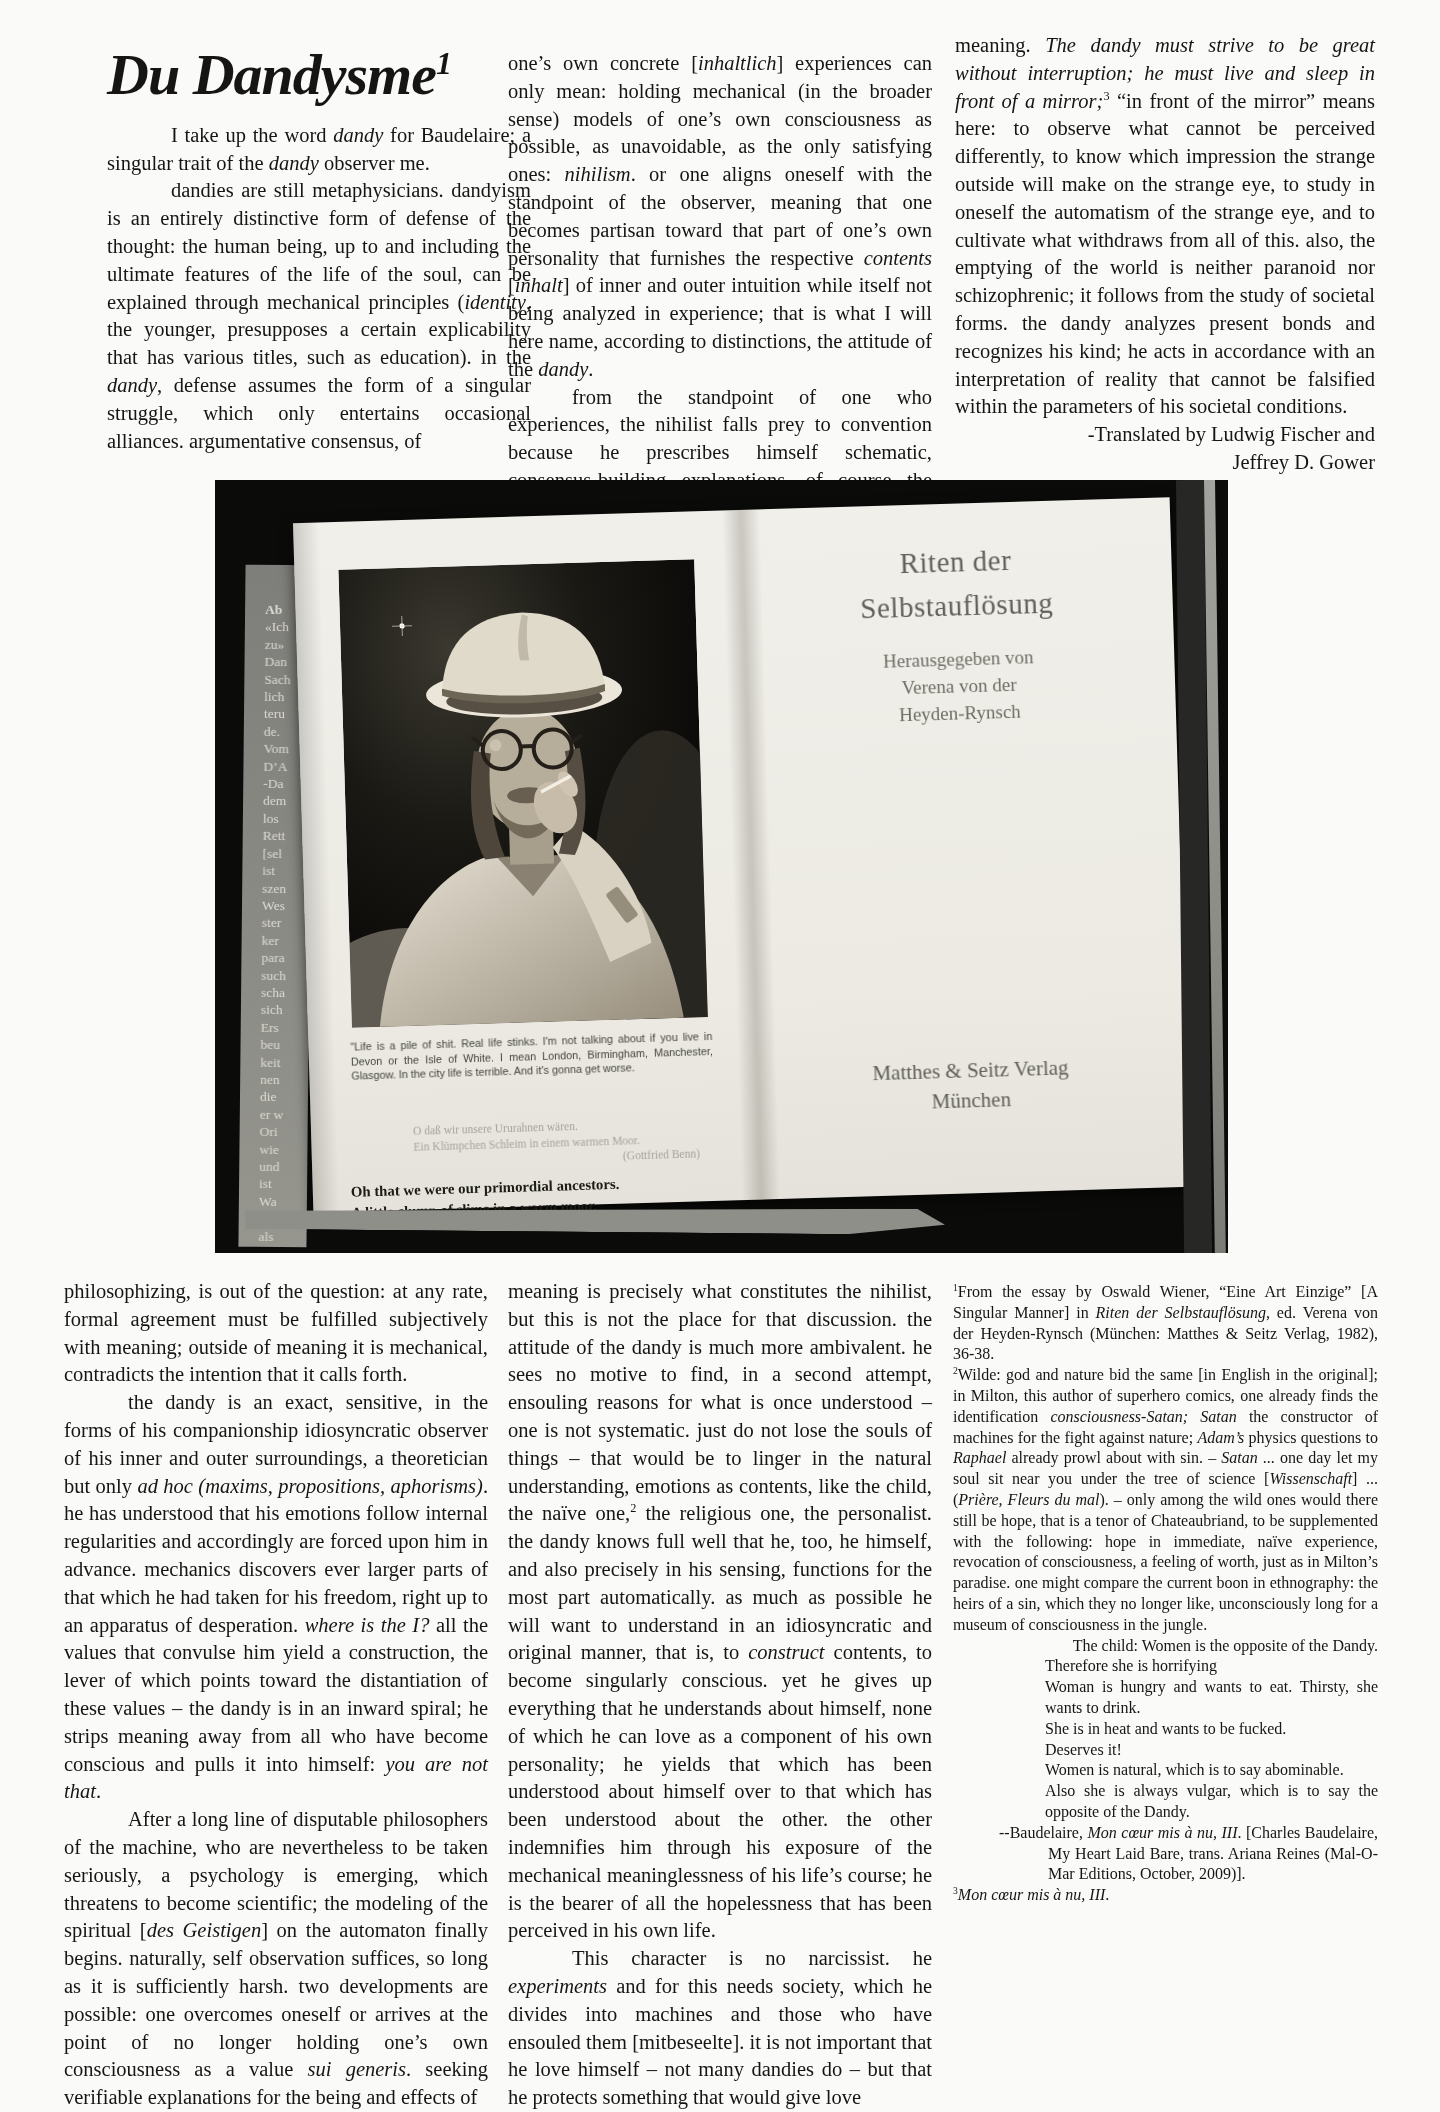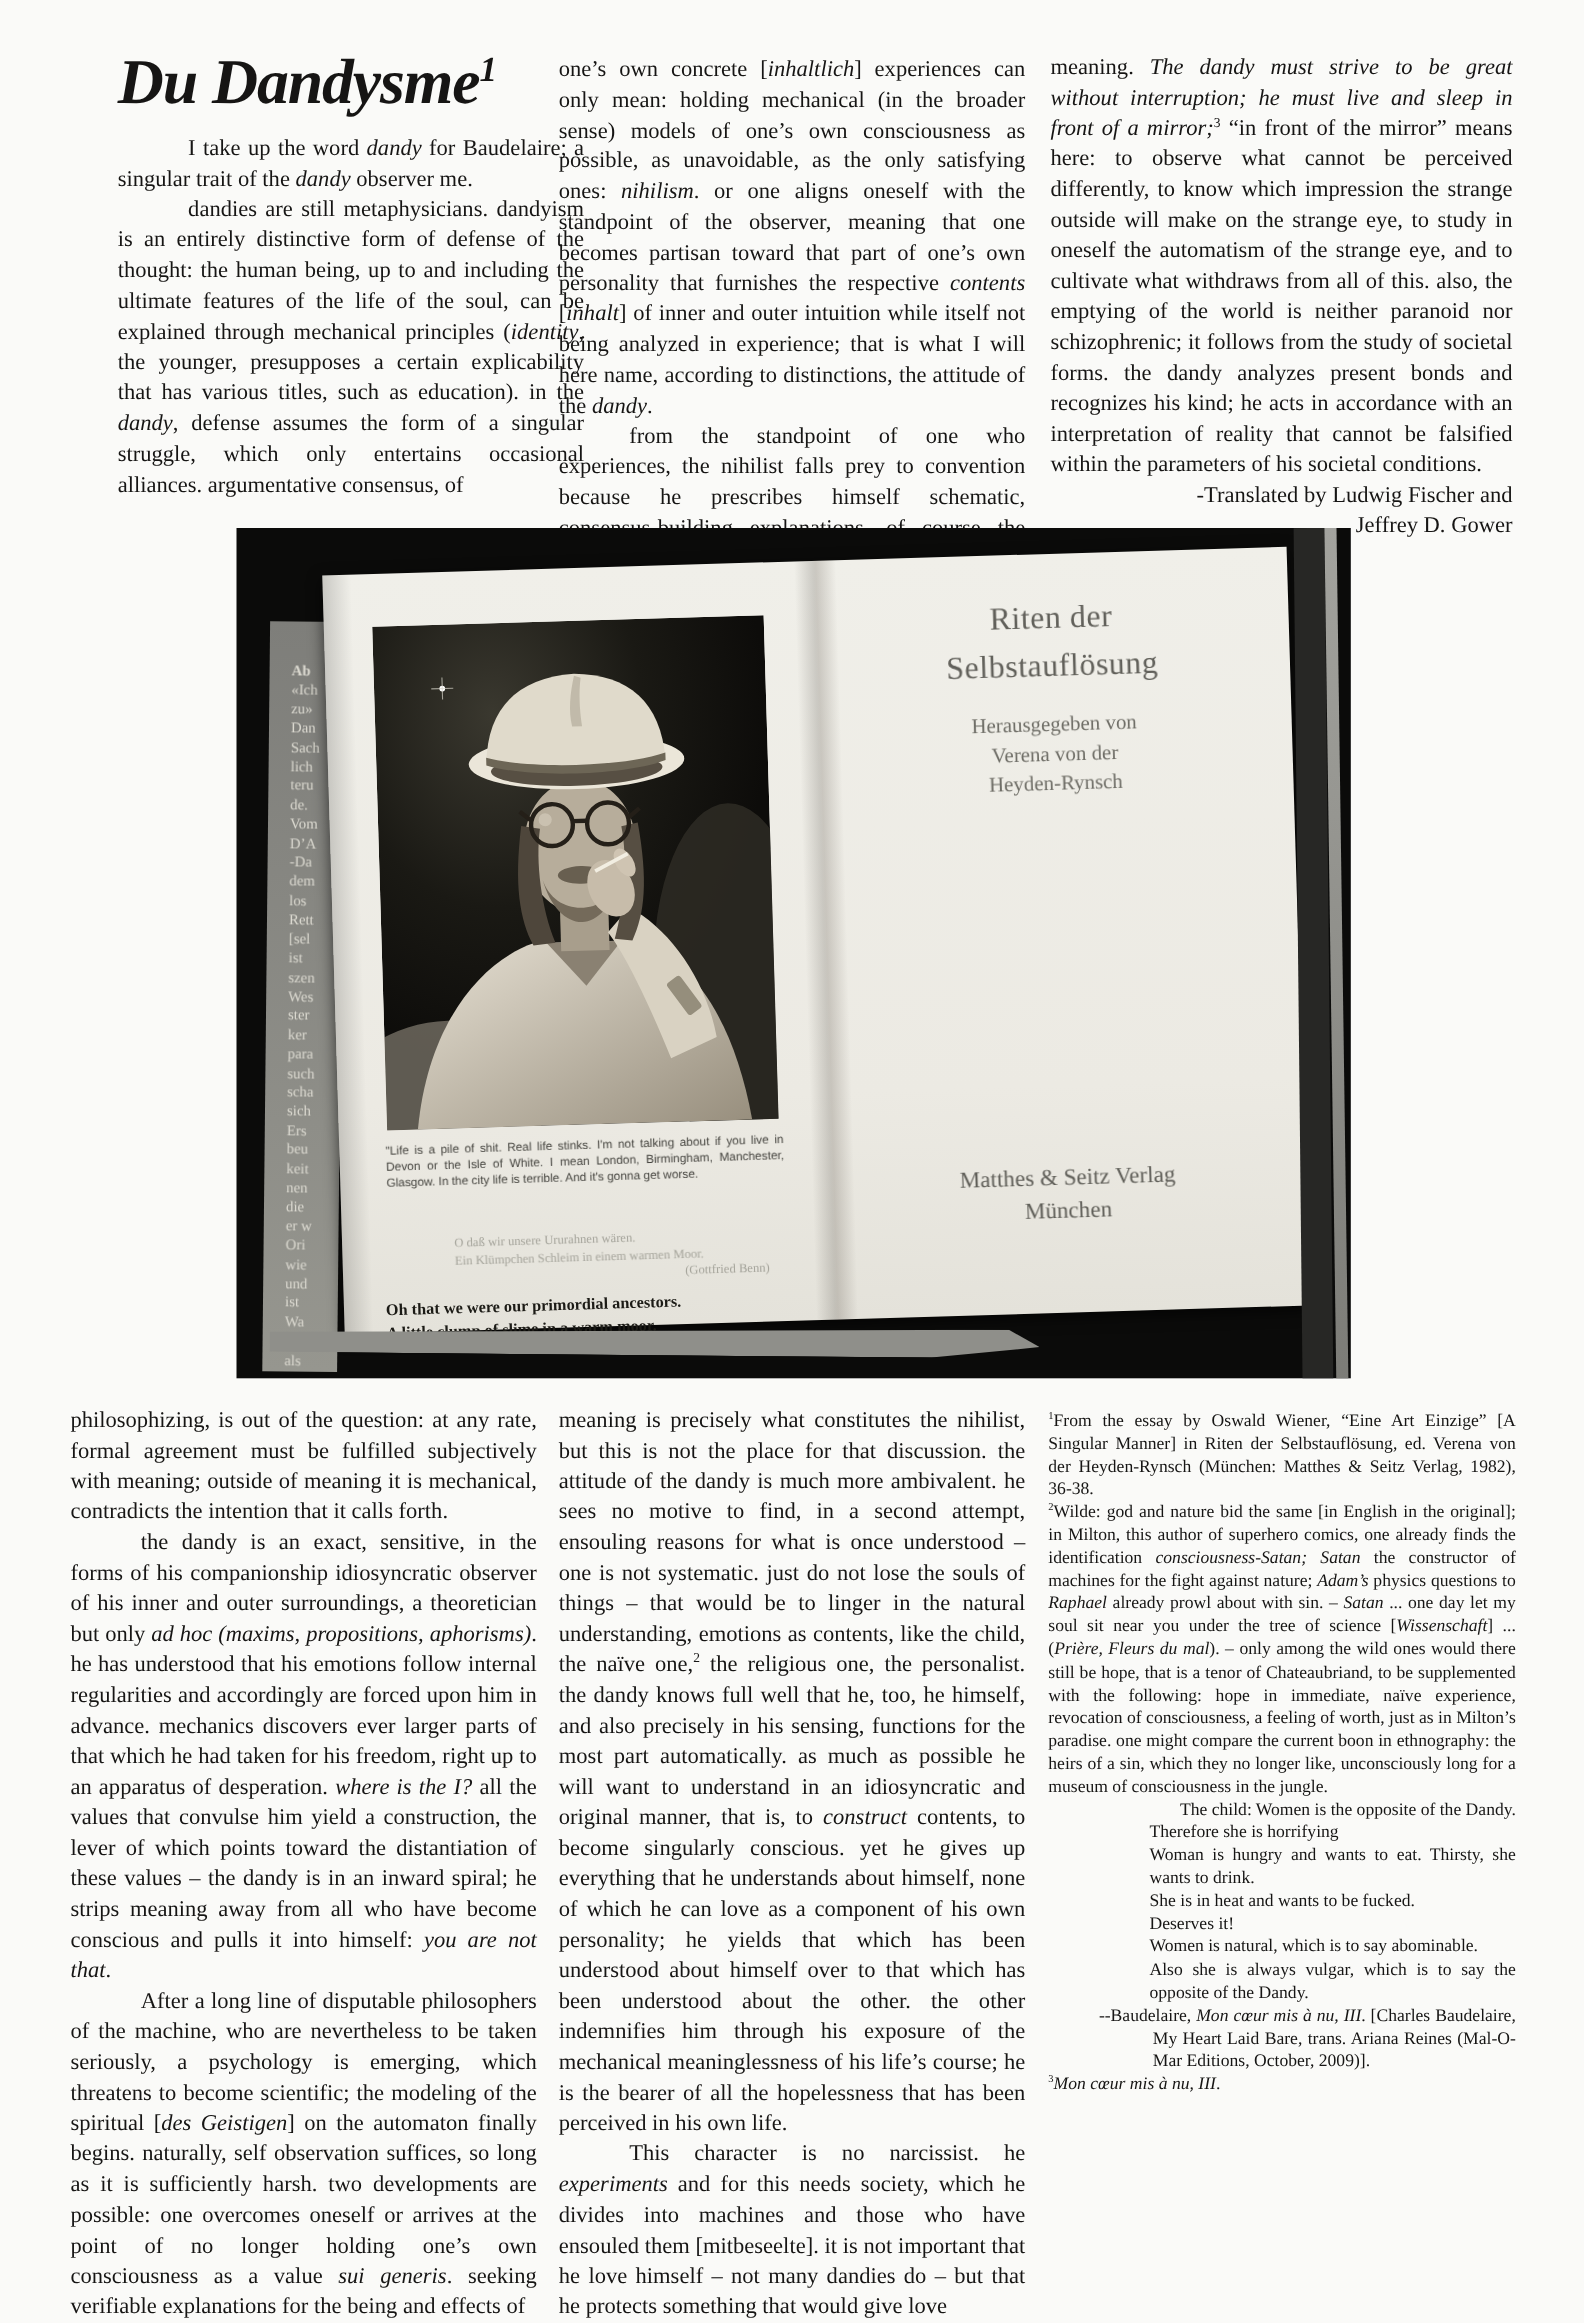--- a/index.html
+++ b/index.html
@@ -12,21 +12,21 @@
   .col{position:absolute;text-align:justify;font-size:20.5px;line-height:27.8px;}
   .col p{margin:0;}
   .ind{text-indent:64px;}
   #essay-title{
     font-size:58px;font-weight:bold;font-style:italic;line-height:1.05;
     letter-spacing:-1px;margin:0 0 16px 0;text-align:left;text-indent:0;
   }
   #essay-title sup{font-size:55%;}
   .c1{left:64px;top:45px;width:424px;margin-left:43px;}
   .c2{left:508px;top:50px;width:424px;}
-  .c3{left:955px;top:48px;width:420px;}
+  .c3{left:955px;top:32px;width:420px;}
   .translator{text-align:right;}
   .b1{left:64px;top:1278px;width:424px;}
   .b2{left:508px;top:1278px;width:424px;}
   .b3{left:953px;top:1282px;width:425px;font-size:16px;line-height:20.8px;}
   .poem-line{text-align:right;}
   .pl1{padding-left:46px;}
   .pl2{padding-left:92px;text-align:justify;}
   .attr{padding-left:95px;text-indent:-49px;text-align:justify;}
 
   
@@ -243,21 +243,21 @@
   <p class="ind"><span>the dandy is an exact, sensitive, in the forms of his companionship idiosyncratic observer of his inner and outer surroundings, a theoretician but only </span><span style="font-style: italic;">ad hoc (maxims, propositions, aphorisms)</span><span>.  he has understood that his emotions follow internal regularities and accordingly are forced upon him in advance.  mechanics discovers ever larger parts of that which he had taken for his freedom, right up to an apparatus of desperation.  </span><span style="font-style: italic;">where is the I?</span><span>  all the values that convulse him yield a construction, the lever of which points toward the distantiation of these values – the dandy is in an inward spiral; he strips meaning away from all who have become conscious and pulls it into himself: </span><span style="font-style: italic;">you are not that</span><span>.</span></p>
   <p class="ind"><span>After a long line of disputable philosophers of the machine, who are nevertheless to be taken seriously, a psychology is emerging, which threatens to become scientific; the modeling of the spiritual [</span><span style="font-style: italic;">des Geistigen</span><span>] on the automaton finally begins.  naturally, self observation suffices, so long as it is sufficiently harsh.  two developments are possible: one overcomes oneself or arrives at the point of no longer holding one’s own consciousness as a value </span><span style="font-style: italic;">sui generis</span><span>.  seeking verifiable explanations for the being and effects of</span></p>
 </div>
 
 <div class="col b2">
   <p><span>meaning is precisely what constitutes the nihilist, but this is not the place for that discussion.  the attitude of the dandy is much more ambivalent. he sees no motive to find, in a second attempt, ensouling reasons for what is once understood – one is not systematic.  just do not lose the souls of things – that would be to linger in the natural understanding, emotions as contents, like the child, the naïve one,</span><sup>2</sup><span> the religious one, the personalist. the dandy knows full well that he, too, he himself, and also precisely in his sensing, functions for the most part automatically.  as much as possible he will want to understand in an idiosyncratic and original manner, that is, to </span><span style="font-style: italic;">construct</span><span> contents, to become singularly conscious.  yet he gives up everything that he understands about himself, none of which he can love as a component of his own personality; he yields that which has been understood about himself over to that which has been understood about the other.  the other indemnifies him through his exposure of the mechanical meaninglessness of his life’s course; he is the bearer of all the hopelessness that has been perceived in his own life.</span></p>
   <p class="ind"><span>This character is no narcissist.  he </span><span style="font-style: italic;">experiments</span><span> and for this needs society, which he divides into machines and those who have ensouled them [mitbeseelte].  it is not important that he love himself – not many dandies do – but that he protects something that would give love</span></p>
 </div>
 
 <div class="col b3">
-  <p><sup>1</sup><span>From the essay by Oswald Wiener, “Eine Art Einzige” [A Singular Manner] in </span><span style="">Riten der Selbstauflösung</span><span>, ed. Verena von der Heyden-Rynsch (München: Matthes &amp; Seitz Verlag, 1982), 36-38.</span></p>
+  <p><sup>1</sup><span>From the essay by Oswald Wiener, “Eine Art Einzige” [A Singular Manner] in </span><span style="font-style: italic;">Riten der Selbstauflösung</span><span>, ed. Verena von der Heyden-Rynsch (München: Matthes &amp; Seitz Verlag, 1982), 36-38.</span></p>
   <p><sup>2</sup><span>Wilde: god and nature bid the same [in English in the original]; in Milton, this author of superhero comics, one already finds the identification </span><span style="font-style: italic;">consciousness-Satan; Satan</span><span> the constructor of machines for the fight against nature; </span><span style="font-style: italic;">Adam’s</span><span> physics questions to </span><span style="font-style: italic;">Raphael</span><span> already prowl about with sin. – </span><span style="font-style: italic;">Satan</span><span> ... one day let my soul sit near you under the tree of science [</span><span style="font-style: italic;">Wissenschaft</span><span>] ... (</span><span style="font-style: italic;">Prière, Fleurs du mal</span><span>). – only among the wild ones would there still be hope, that is a tenor of Chateaubriand, to be supplemented with the following: hope in immediate, naïve experience, revocation of consciousness, a feeling of worth, just as in Milton’s paradise.  one might compare the current boon in ethnography: the heirs of a sin, which they no longer like, unconsciously long for a museum of consciousness in the jungle.</span></p>
   <div class="poem-line pl1">The child:  Women is the opposite of the Dandy.</div>
   <div class="poem-line pl2">Therefore she is horrifying</div>
   <div class="poem-line pl2">Woman is hungry and wants to eat.  Thirsty, she wants to drink.</div>
   <div class="poem-line pl2">She is in heat and wants to be fucked.</div>
   <div class="poem-line pl2">Deserves it!</div>
   <div class="poem-line pl2">Women is natural, which is to say abominable.</div>
   <div class="poem-line pl2">Also she is always vulgar, which is to say the opposite of the Dandy.</div>
   <div class="attr"><span>--Baudelaire, </span><span style="font-style: italic;">Mon cœur mis à nu, III</span><span>.  [Charles Baudelaire, </span><span style="">My Heart Laid Bare</span><span>, trans. Ariana Reines (Mal-O-Mar Editions, October, 2009)].</span></div>
   <div><sup>3</sup><span style="font-style: italic;">Mon cœur mis à nu, III</span><span>.</span></div>

